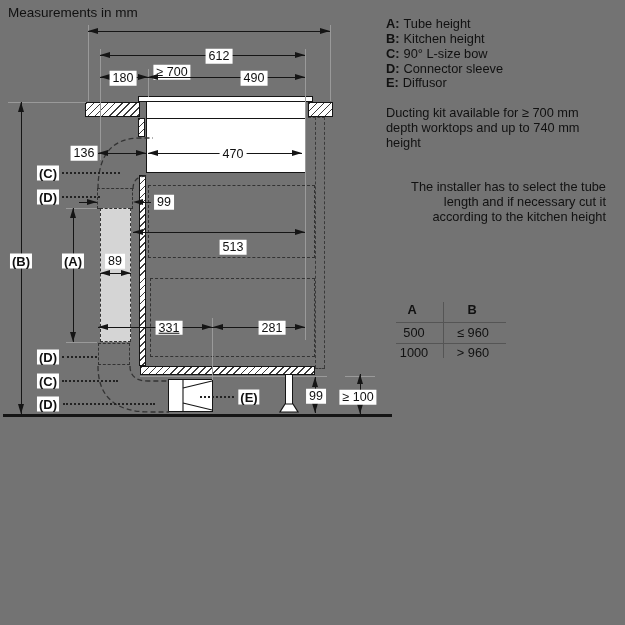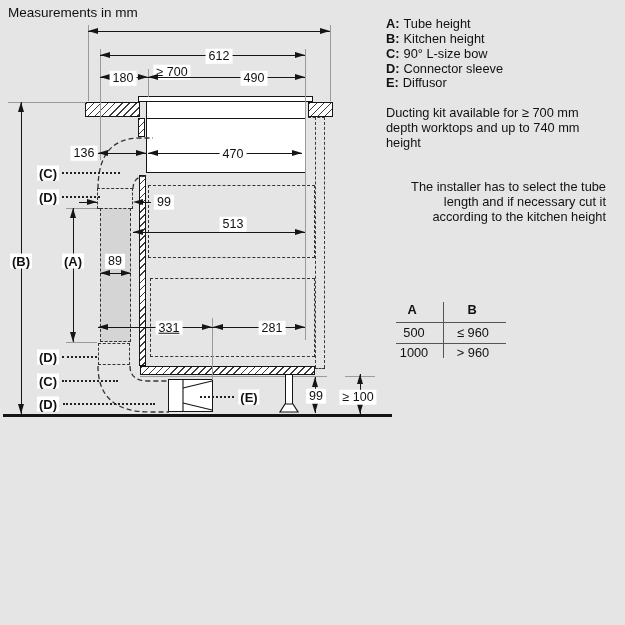--- a/index.html
+++ b/index.html
@@ -1,17 +1,17 @@
 <!DOCTYPE html>
 <html><head>
 <meta charset="utf-8">
 <style>
   html,body{margin:0;padding:0;background:#fff;}
   #stage{
-    position:relative;width:625px;height:625px;background:#e5e5e5;overflow:hidden;
+    position:relative;width:625px;height:625px;background:#737373;overflow:hidden;
     font-family:"Liberation Sans",sans-serif;color:#111;
   }
   .abs{position:absolute;}
   
   .hl{position:absolute;height:1.2px;background:#151515;}
   .vl{position:absolute;width:1.2px;background:#151515;}
   .hl.ext{background:#9a9a9a;height:1px;}
   .vl.ext{background:#9a9a9a;width:1px;}
   .hl.dash{background:none;border-top:1.2px dashed #3a3a3a;height:0;}
   .vl.dash{background:none;border-left:1.2px dashed #3a3a3a;width:0;}
@@ -128,21 +128,21 @@
 
     <div class="hl" style="left:79px;top:202px;width:18px;"></div>
     <div class="ar r" style="left:87px;top:198.8px;"></div>
     <div class="ar l" style="left:133px;top:198.8px;"></div>
     <div class="hl" style="left:143px;top:202px;width:8px;"></div>
     <span class="lbl" style="left:164px;top:202px;">99</span>
 
     <div class="hl" style="left:133px;top:232px;width:172px;"></div>
     <div class="ar l" style="left:133px;top:228.8px;"></div>
     <div class="ar r" style="left:295px;top:228.8px;"></div>
-    <span class="lbl" style="left:233px;top:224px;">513</span>
+    <span class="lbl" style="left:233px;top:247px;">513</span>
 
     <span class="lbl" style="left:115px;top:261px;">89</span>
     <div class="hl" style="left:100px;top:273px;width:31px;"></div>
     <div class="ar l" style="left:100px;top:269.8px;"></div>
     <div class="ar r" style="left:121px;top:269.8px;"></div>
 
     <div class="hl" style="left:98px;top:327px;width:207px;"></div>
     <div class="ar l" style="left:98px;top:323.8px;"></div>
     <div class="ar r" style="left:202px;top:323.8px;"></div>
     <span class="lbl" style="left:169px;top:327.5px;text-decoration:underline;">331</span>

